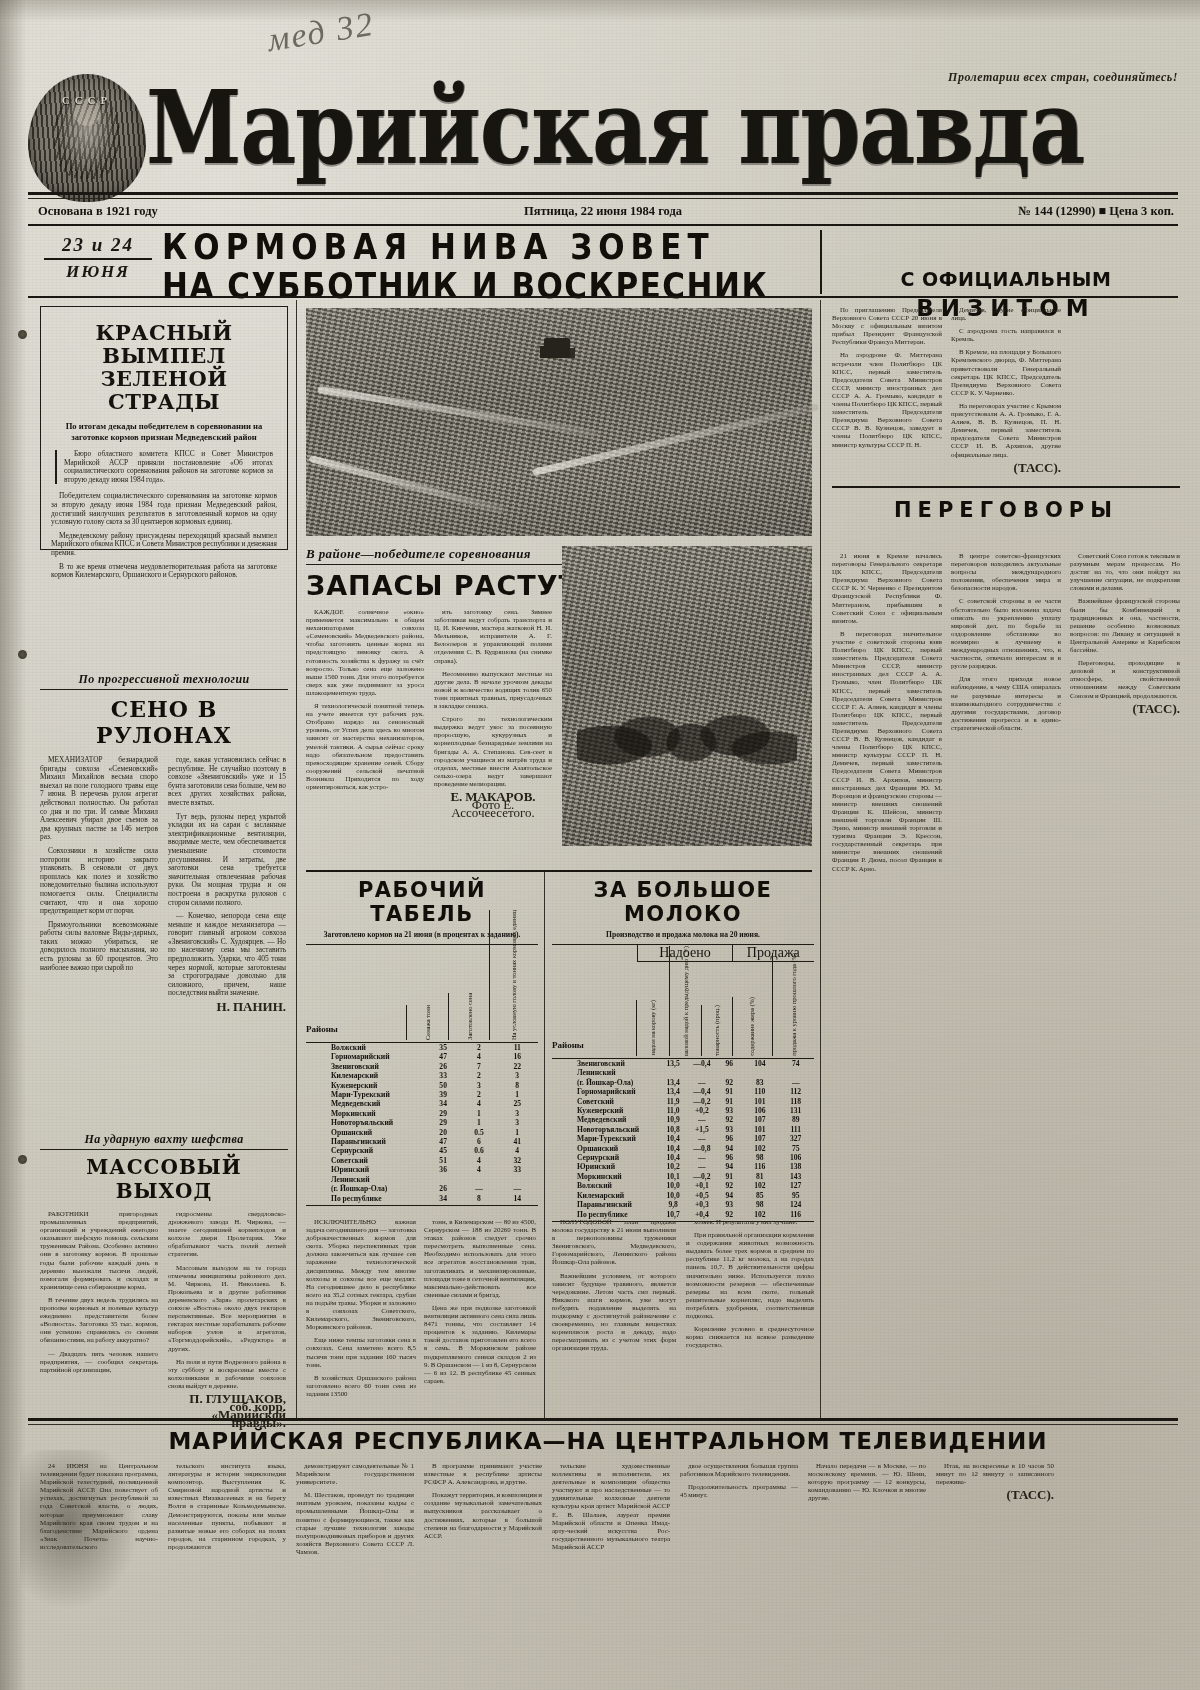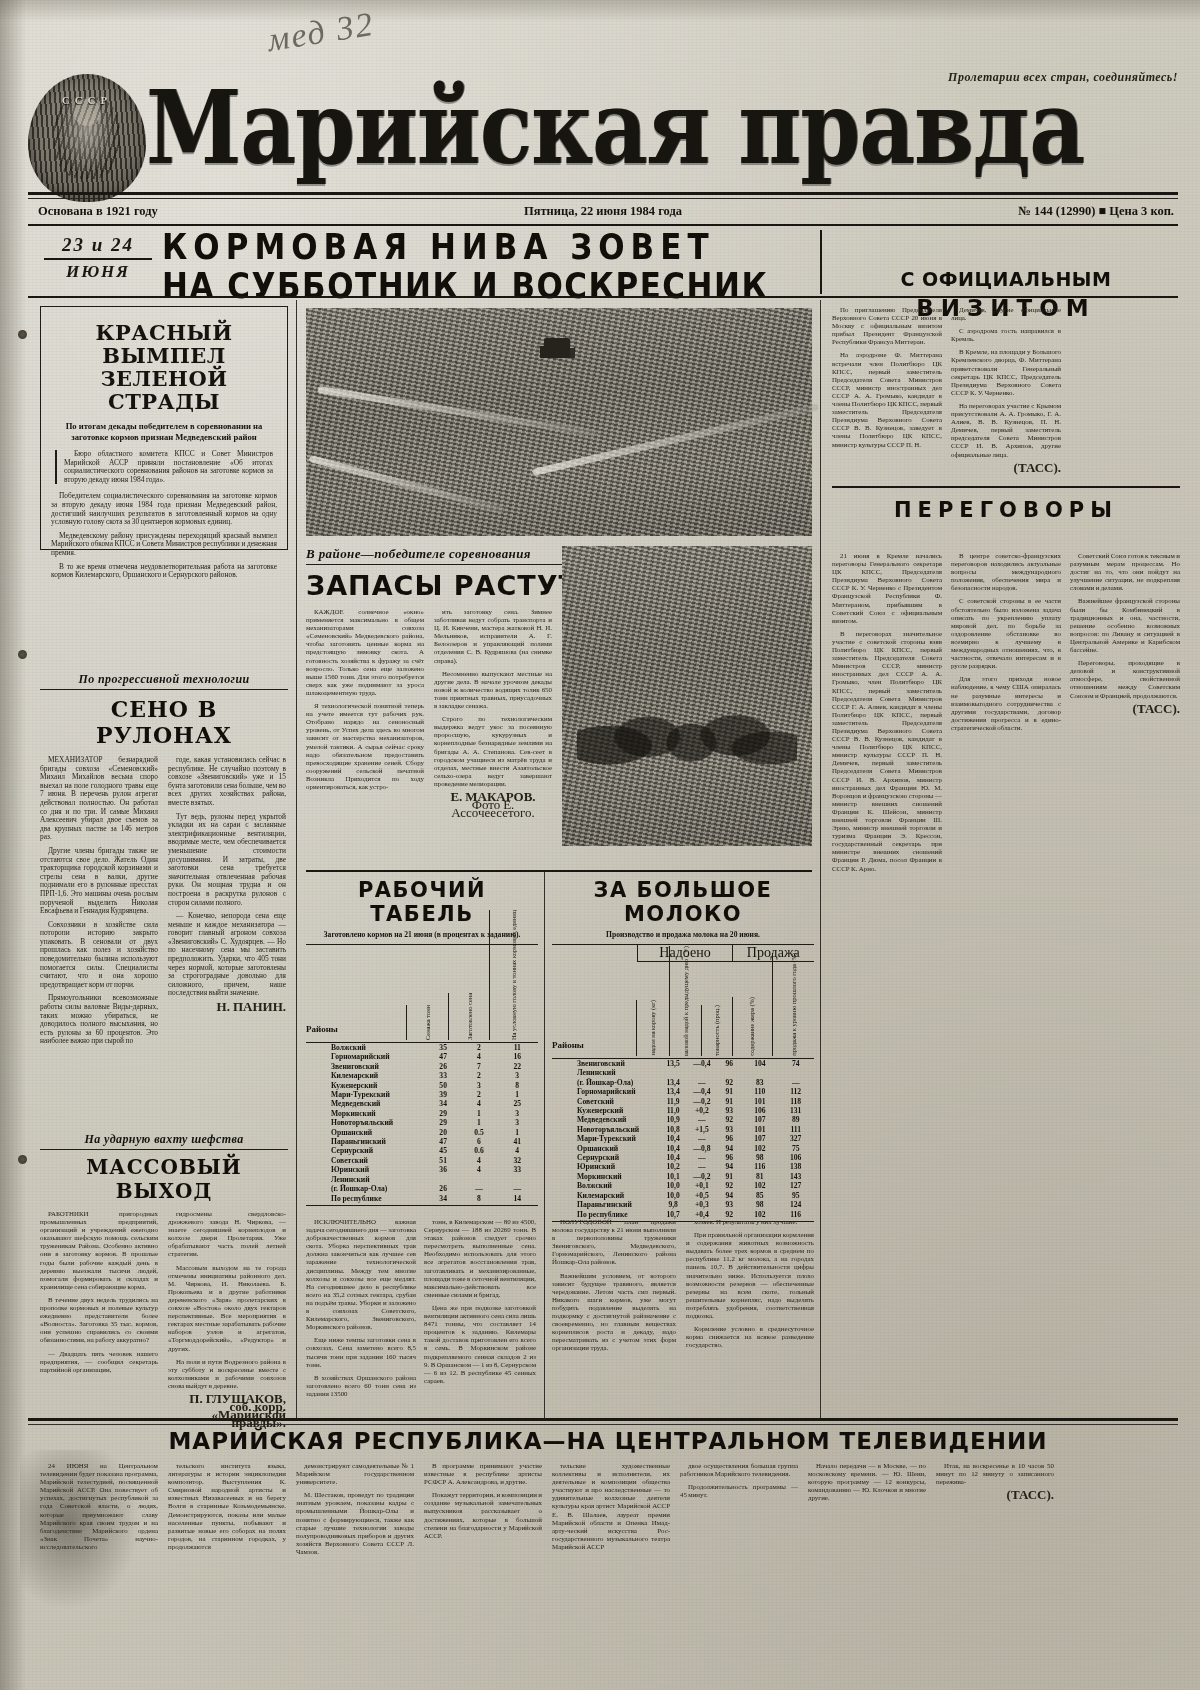--- a/index.html
+++ b/index.html
@@ -291,21 +291,20 @@
       <p>В то же время отмечена неудовлетворительная работа на заготовке кормов Килемарского, Оршанского и Сернурского районов.</p>
     </div>
   </div>
 
   <div style="position:absolute;left:40px;top:672px;width:248px;">
     <div class="kicker">По прогрессивной технологии</div>
     <div class="headline" style="font-size:22px;letter-spacing:1px;margin:6px 0 8px 0;">СЕНО В РУЛОНАХ</div>
     <div style="display:flex;gap:10px;">
       <div class="col-text" style="width:118px;">
         <p>МЕХАНИЗАТОР безнарядной бригады совхоза «Семеновский» Михаил Михайлов весьма споро выехал на поле голодного травы еще 7 июня. В перечень рулон агрегат действовал полностью. Он работал со дня и по три. И самые Михаил Алексеевич убирал двое съемов за два крупных пастве за 146 метров раз.</p>
-        <p>Другие члены бригады также не отстаются свое дело. Жатель Один тракторщика городской корзинами и стрелы сена в валки, другие поднимали его в рулонные пресстах ПРП-1,6. Это машины очень рослым порученой выделить Николая Евсафьева и Геннадия Кудрявцева.</p>
         <p>Совхозники в хозяйстве сила поторопи историю закрыто упаковать. В сеновали от двух прошлась как полез и хозяйство поведомительно былина используют помогается силы. Специалисты считают, что и она хорошо предотвращает корм от порчи.</p>
         <p>Прямоугольники всевозможные работы силы валовые Виды-дарных, таких можно убираться, не доводилось полного высыхания, но есть рулоны за 60 процентов. Это наиболее важно при сырой по</p>
       </div>
       <div class="col-text" style="width:118px;">
         <p>годе, какая установилась сейчас в республике. Не случайно поэтому в совхозе «Звениговский» уже и 15 бунта заготовили сена больше, чем во всех других хозяйствах района, вместе взятых.</p>
         <p>Тут ведь, рулоны перед укрытой укладки их на сараи с засланные электрификационные вентиляции, вводимые месте, чем обеспечивается уменьшение стоимости досушивания. И затраты, две заготовки сена требуется значительная отвлеченная рабочая руки. Он мощная трудна и он построена в раскрутка рулонов с сторон силами полного.</p>
         <p>— Конечно, непорода сена еще меньше и каждое механизатора — говорит главный агроном совхоза «Звениговский» С. Худоярцев. — Но по насечному сена мы заставить предположить. Ударки, что 405 тони через нормой, которые заготовлены за строгоградные довольно для силожного, причем, наше последствия выйти значение.</p>
         <div class="signature">Н. ПАНИН.</div>
       </div>
     </div>

